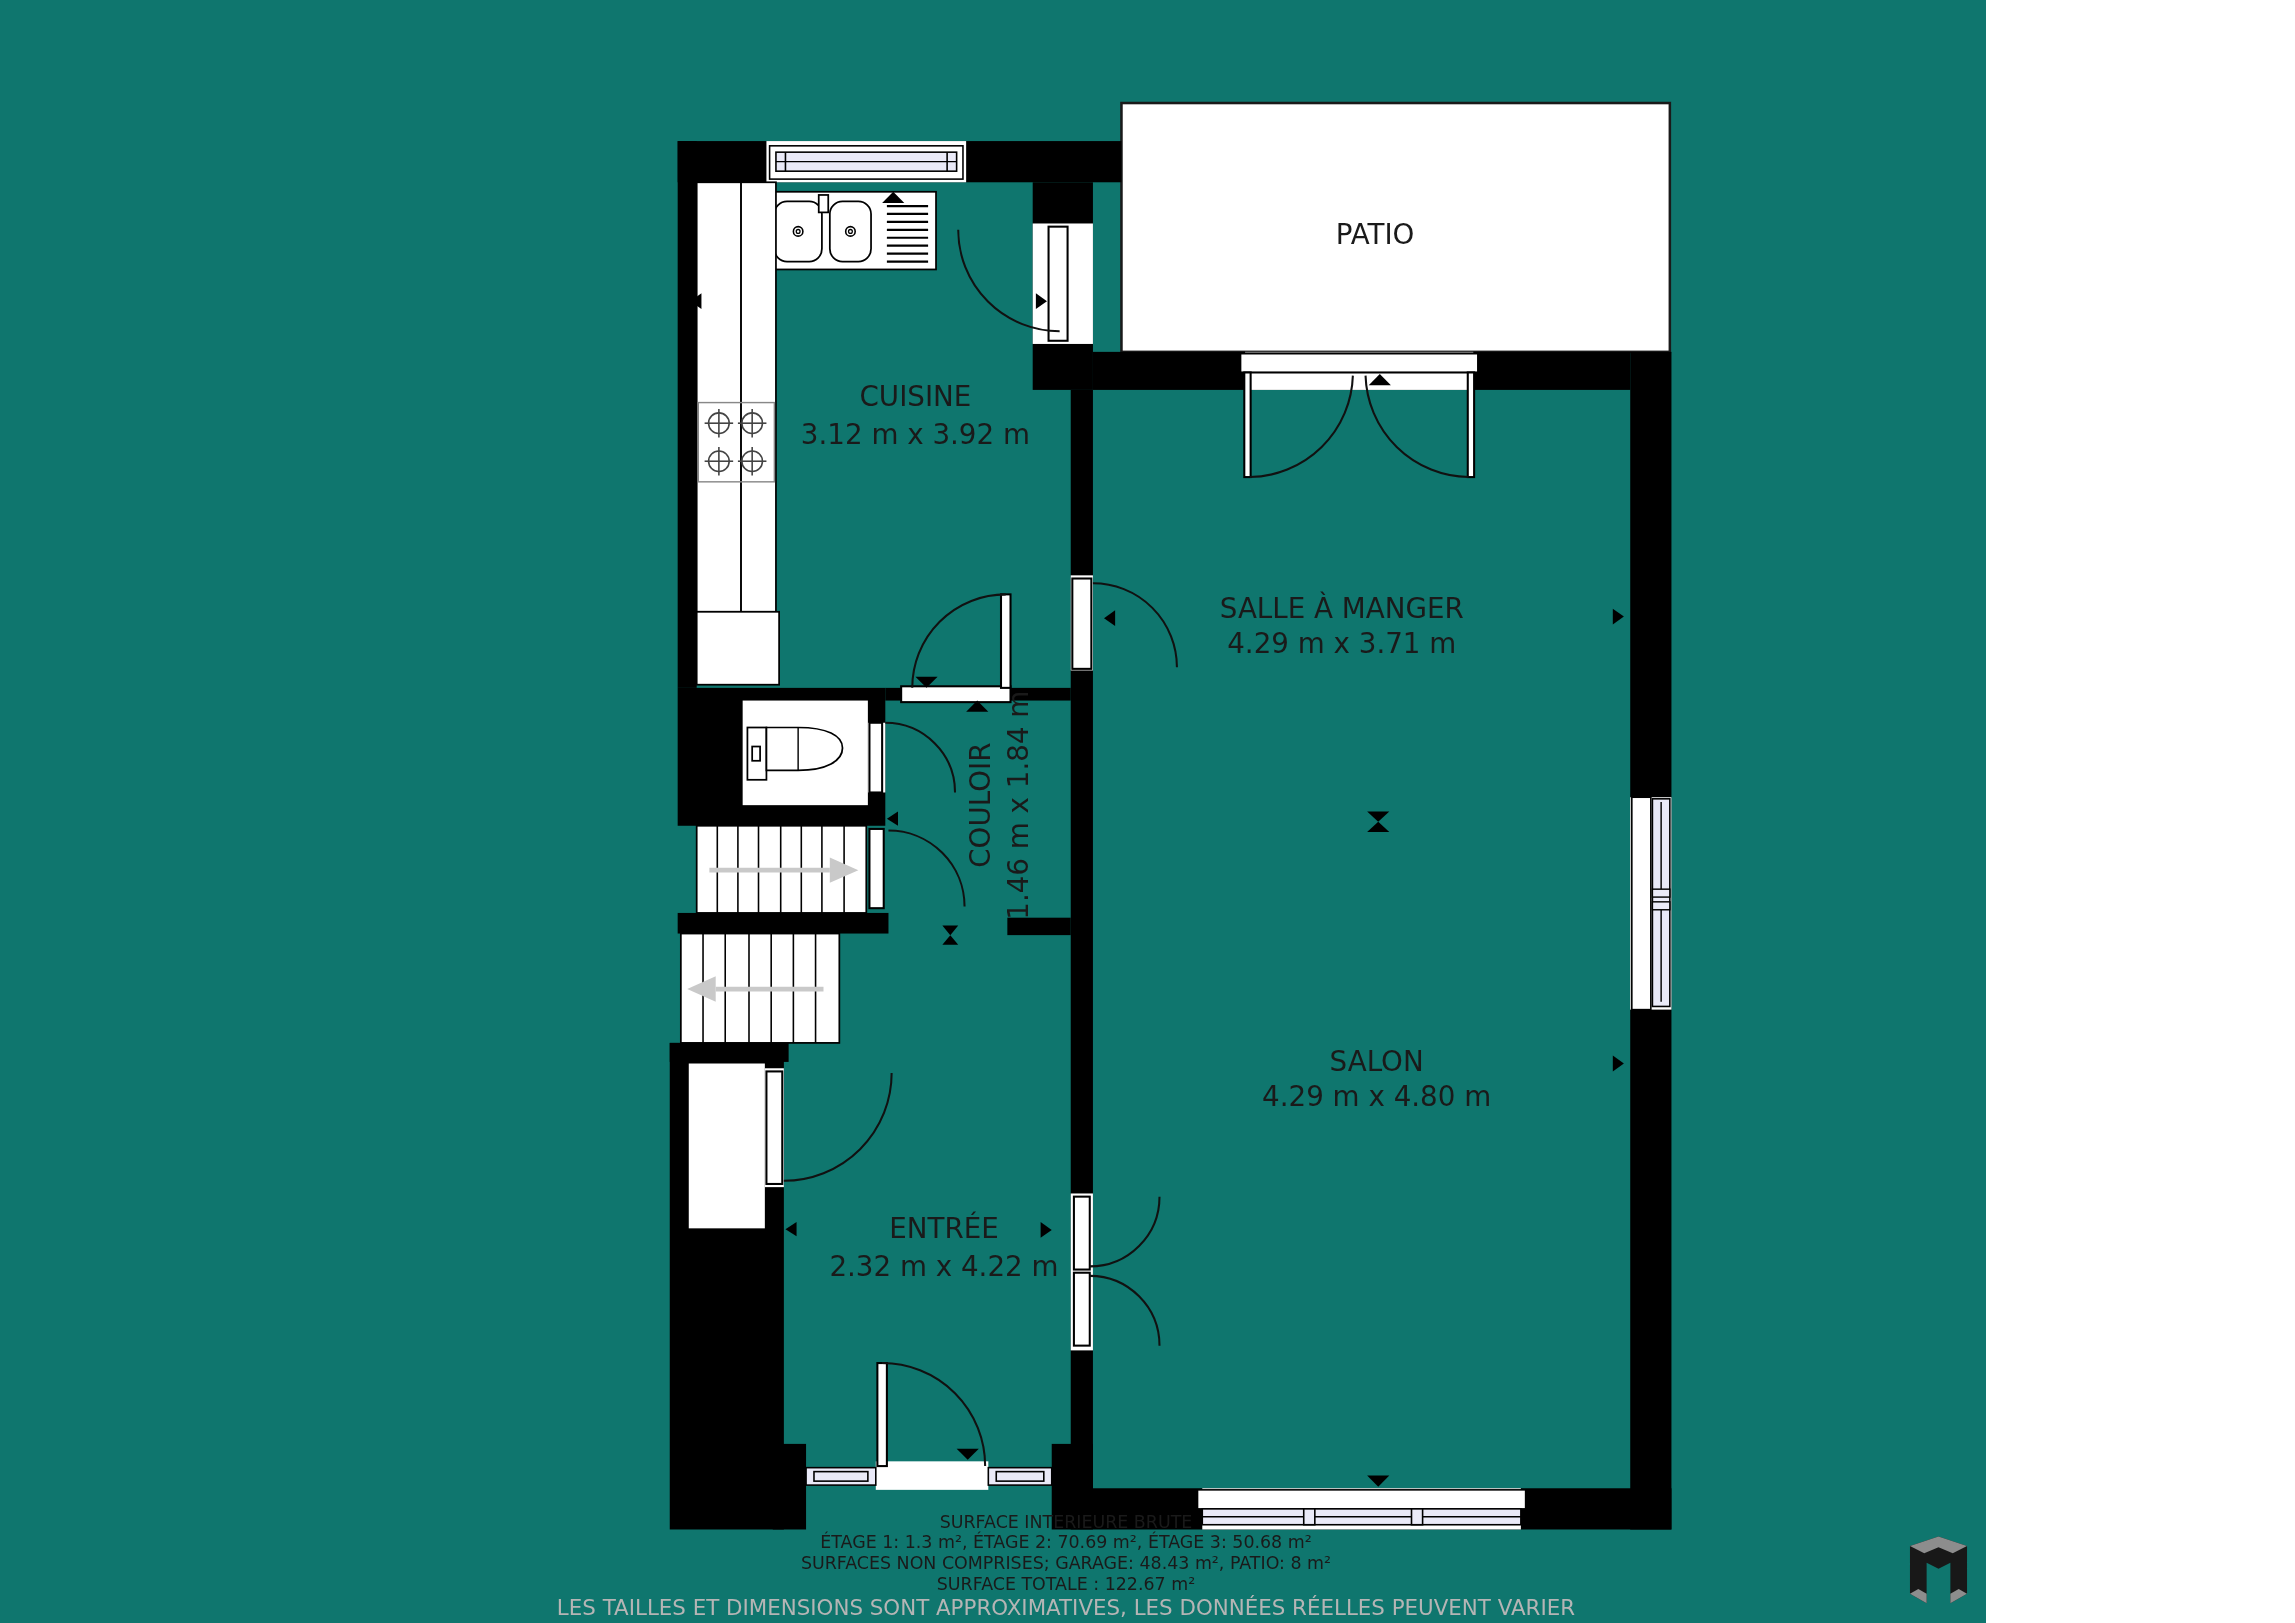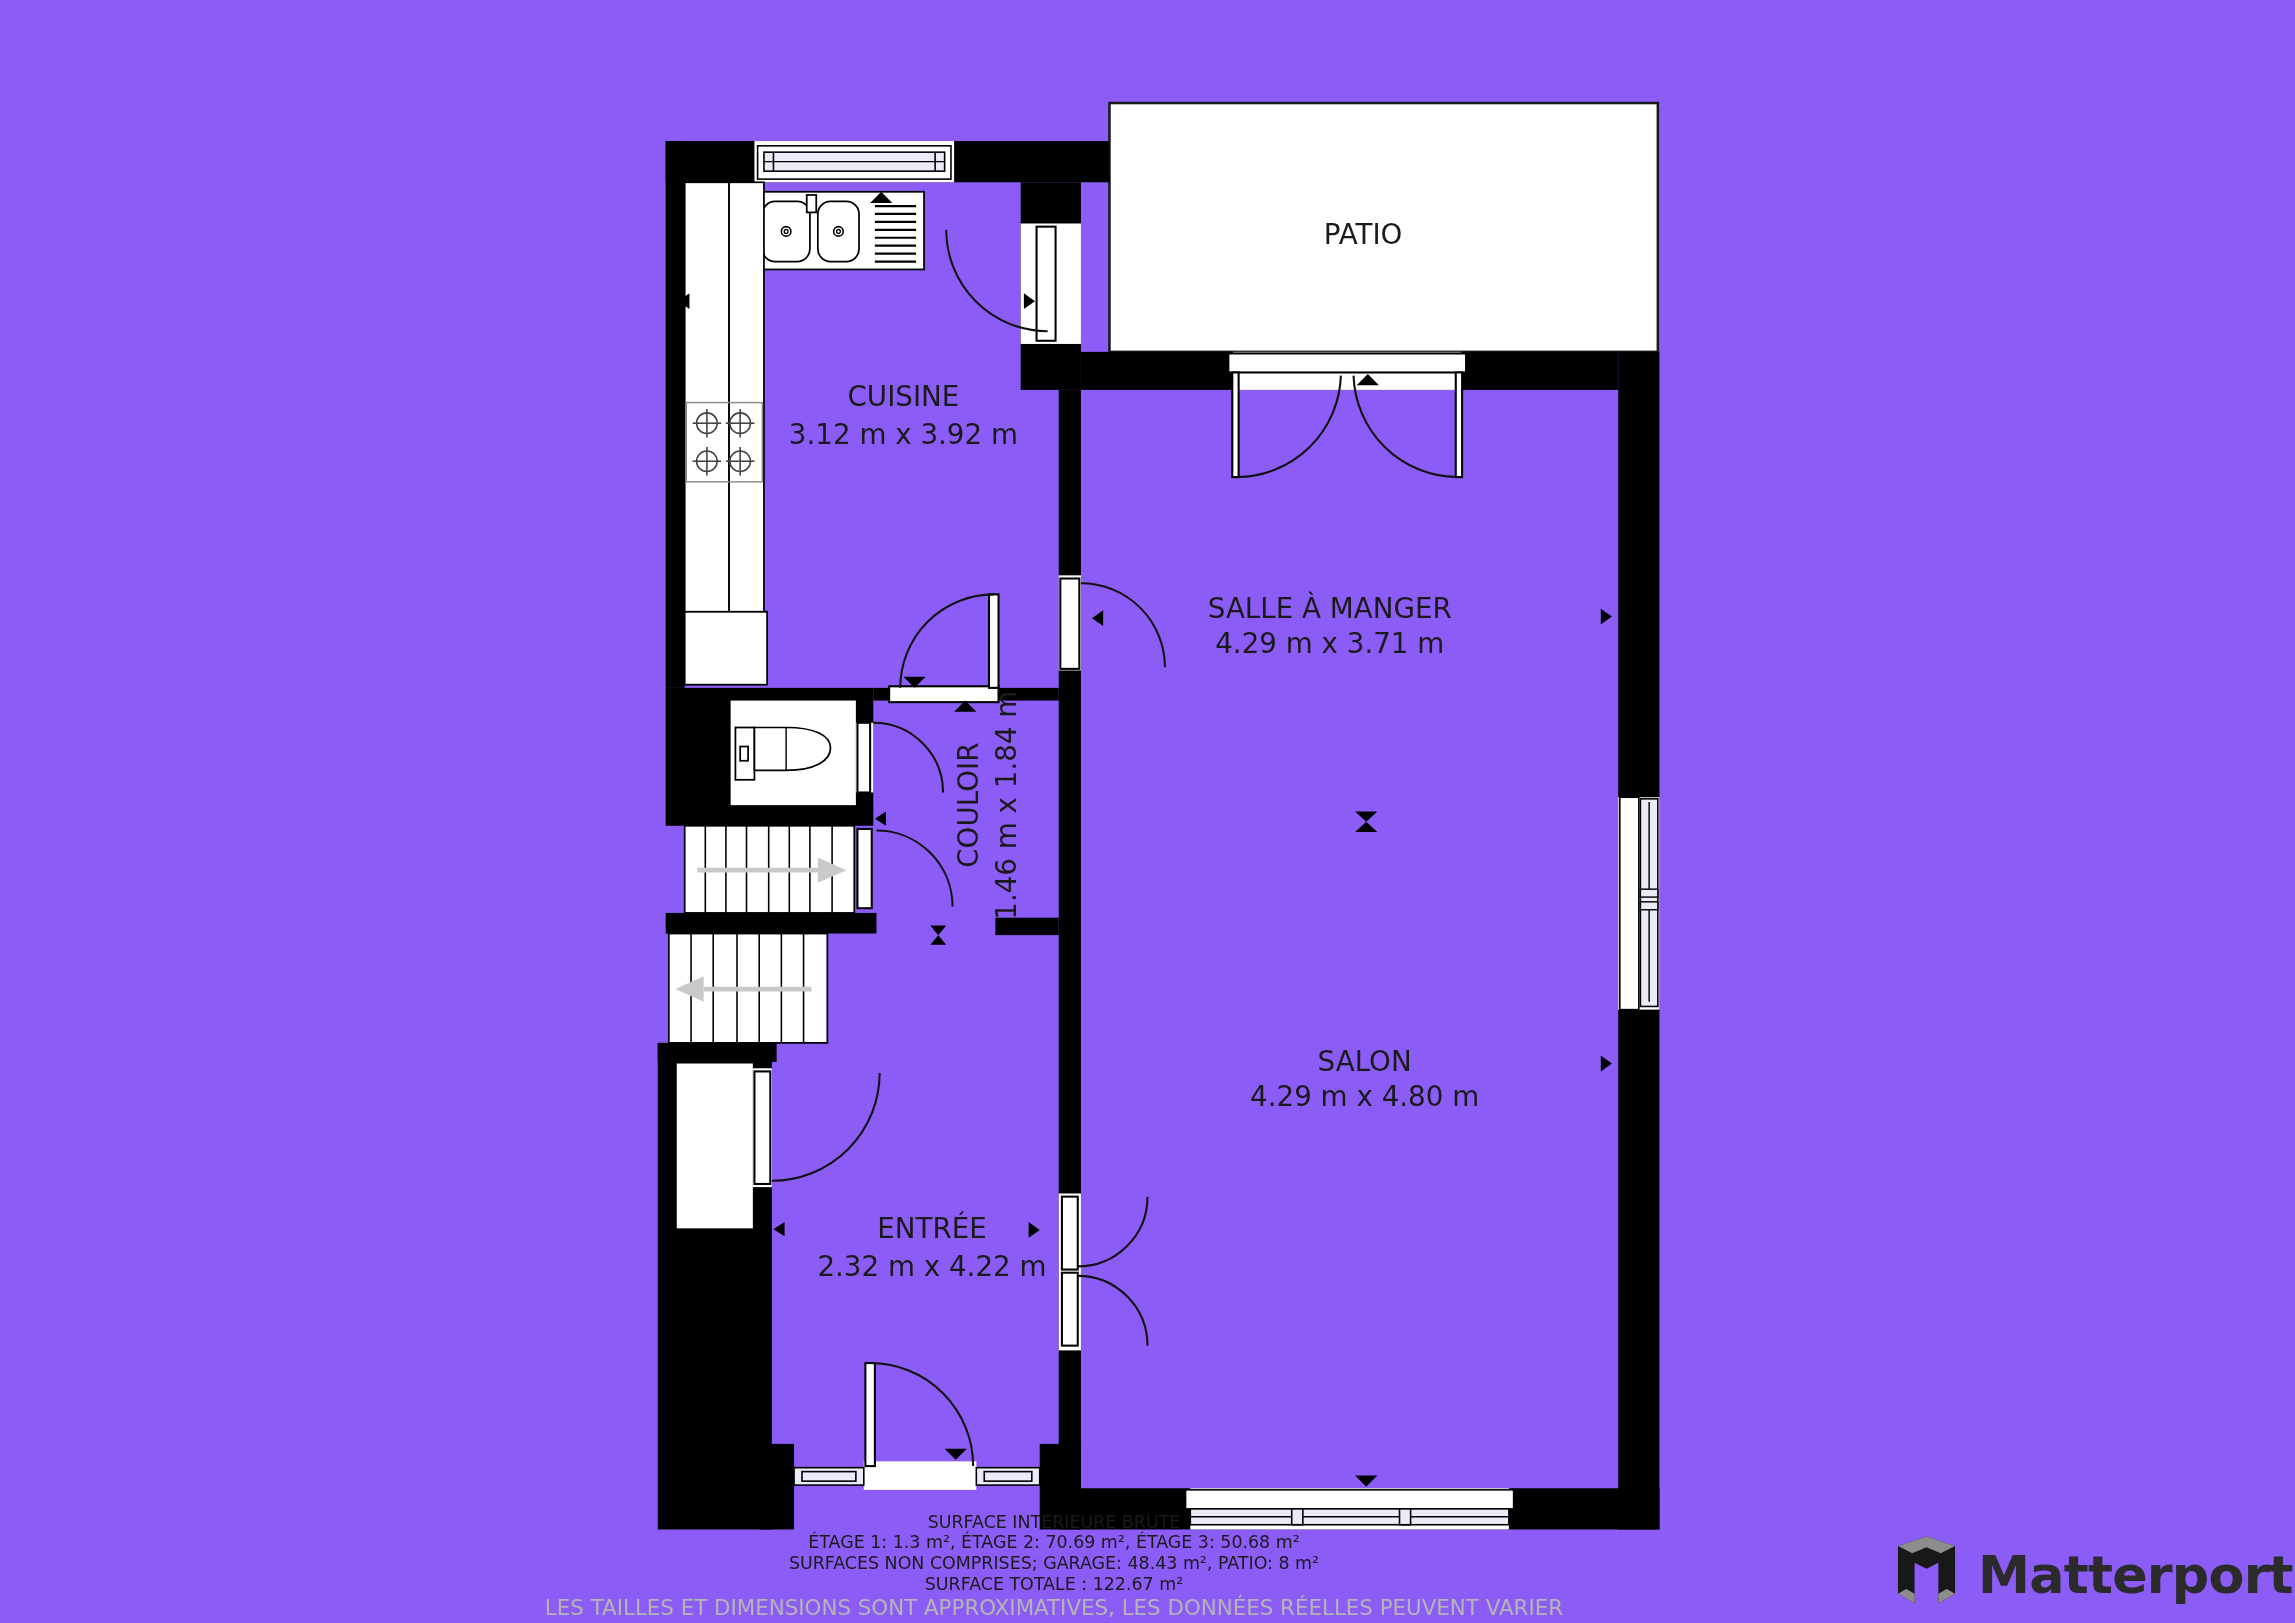--- a/index.html
+++ b/index.html
@@ -1,16 +1,16 @@
 <!DOCTYPE html>
 <html style="font-size:12.7px"><head>
 <meta charset="utf-8">
 <style>
   html,body{margin:0;padding:0;background:#ffffff;}
-  .page{width:2295px;height:1623px;background:#8b5cf6;position:relative;overflow:hidden;}
+  .page{width:1974px;height:1623px;background:#0f766e;position:relative;overflow:hidden;padding-left:12px;}
   svg{display:block;}
   svg text{font-family:"DejaVu Sans","Liberation Sans",sans-serif;fill:#1a1a1a;}
   .room-name{font-size:17.5px;}
   .room-dims{font-size:17.5px;}
   .patio-label{font-size:17.5px;}
   .footer-line{font-size:11px;}
   .footer-disclaimer{font-size:13.5px;fill:#b5b5b5;}
   .brand-text{font-size:33px;font-weight:bold;fill:#2b2b2b;letter-spacing:-0.5px;}
   .wall{fill:#000;}
   .cut{fill:#fff;}

